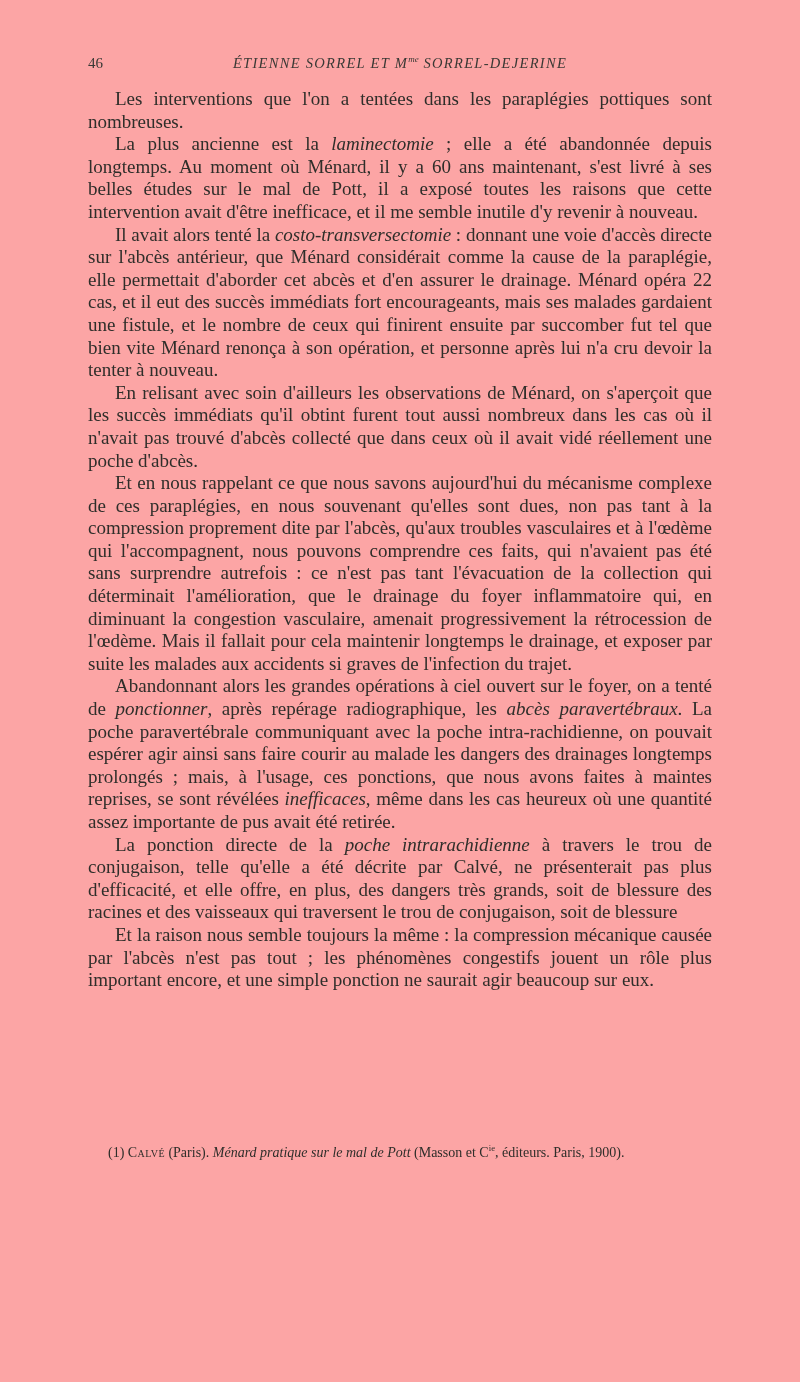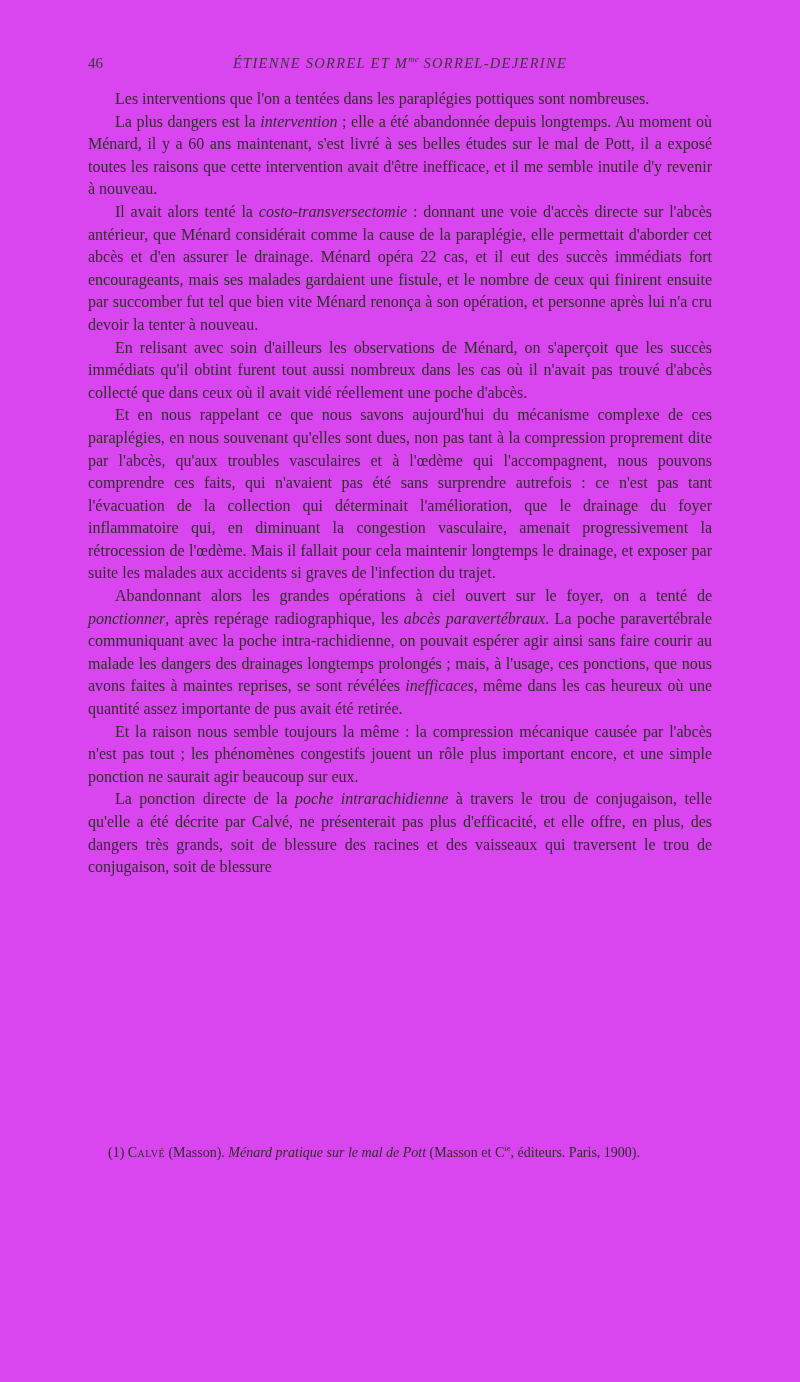--- a/index.html
+++ b/index.html
@@ -8,21 +8,21 @@
   }
   body {
     background: #f6f5f1;
     font-family: "Liberation Serif", "DejaVu Serif", serif;
     color: #2f2e2a;
   }
   .page {
     position: relative;
     width: 800px;
     height: 1382px;
-    background: #d946ef;
+    background: #fca5a5;
     overflow: hidden;
   }
   .page-header {
     position: absolute;
     top: 54px;
     left: 88px;
     right: 88px;
     height: 22px;
   }
   .page-number {
@@ -38,21 +38,21 @@
     font-style: italic;
     letter-spacing: 1.3px;
     color: #3a3935;
     white-space: nowrap;
   }
   .page-body {
     position: absolute;
     top: 88px;
     left: 88px;
     right: 88px;
-    font-size: 16px;
+    font-size: 19px;
     line-height: 22.6px;
     text-align: justify;
     hyphens: auto;
   }
   .page-body p {
     margin: 0;
     text-indent: 27px;
   }
   .footnote {
     position: absolute;
@@ -76,26 +76,26 @@
 
 <div class="page">
 
   <div class="page-header">
     <span class="page-number">46</span>
     <div class="running-title"><span class="it">ÉTIENNE SORREL ET M</span><span class="it sup">me</span><span class="it"> SORREL-DEJERINE</span></div>
   </div>
 
   <div class="page-body">
       <p><span>Les interventions que l'on a tentées dans les paraplégies pottiques sont nombreuses.</span></p>
-      <p><span>La plus dangers est la </span><span class="it">intervention</span><span> ; elle a été abandonnée depuis longtemps. Au moment où Ménard, il y a 60 ans maintenant, s'est livré à ses belles études sur le mal de Pott, il a exposé toutes les raisons que cette intervention avait d'être inefficace, et il me semble inutile d'y revenir à nouveau.</span></p>
+      <p><span>La plus ancienne est la </span><span class="it">laminectomie</span><span> ; elle a été abandonnée depuis longtemps. Au moment où Ménard, il y a 60 ans maintenant, s'est livré à ses belles études sur le mal de Pott, il a exposé toutes les raisons que cette intervention avait d'être inefficace, et il me semble inutile d'y revenir à nouveau.</span></p>
       <p><span>Il avait alors tenté la </span><span class="it">costo-transversectomie</span><span> : donnant une voie d'accès directe sur l'abcès antérieur, que Ménard considérait comme la cause de la paraplégie, elle permettait d'aborder cet abcès et d'en assurer le drainage. Ménard opéra 22 cas, et il eut des succès immédiats fort encourageants, mais ses malades gardaient une fistule, et le nombre de ceux qui finirent ensuite par succomber fut tel que bien vite Ménard renonça à son opération, et personne après lui n'a cru devoir la tenter à nouveau.</span></p>
       <p><span>En relisant avec soin d'ailleurs les observations de Ménard, on s'aperçoit que les succès immédiats qu'il obtint furent tout aussi nombreux dans les cas où il n'avait pas trouvé d'abcès collecté que dans ceux où il avait vidé réellement une poche d'abcès.</span></p>
       <p><span>Et en nous rappelant ce que nous savons aujourd'hui du mécanisme complexe de ces paraplégies, en nous souvenant qu'elles sont dues, non pas tant à la compression proprement dite par l'abcès, qu'aux troubles vasculaires et à l'œdème qui l'accompagnent, nous pouvons comprendre ces faits, qui n'avaient pas été sans surprendre autrefois : ce n'est pas tant l'évacuation de la collection qui déterminait l'amélioration, que le drainage du foyer inflammatoire qui, en diminuant la congestion vasculaire, amenait progressivement la rétrocession de l'œdème. Mais il fallait pour cela maintenir longtemps le drainage, et exposer par suite les malades aux accidents si graves de l'infection du trajet.</span></p>
       <p><span>Abandonnant alors les grandes opérations à ciel ouvert sur le foyer, on a tenté de </span><span class="it">ponctionner</span><span>, après repérage radiographique, les </span><span class="it">abcès paravertébraux</span><span>. La poche paravertébrale communiquant avec la poche intra-rachidienne, on pouvait espérer agir ainsi sans faire courir au malade les dangers des drainages longtemps prolongés ; mais, à l'usage, ces ponctions, que nous avons faites à maintes reprises, se sont révélées </span><span class="it">inefficaces</span><span>, même dans les cas heureux où une quantité assez importante de pus avait été retirée.</span></p>
+      <p><span>La ponction directe de la </span><span class="it">poche intrarachidienne</span><span> à travers le trou de conjugaison, telle qu'elle a été décrite par Calvé, ne présenterait pas plus d'efficacité, et elle offre, en plus, des dangers très grands, soit de blessure des racines et des vaisseaux qui traversent le trou de conjugaison, soit de blessure</span></p>
       <p><span>Et la raison nous semble toujours la même : la compression mécanique causée par l'abcès n'est pas tout ; les phénomènes congestifs jouent un rôle plus important encore, et une simple ponction ne saurait agir beaucoup sur eux.</span></p>
-      <p><span>La ponction directe de la </span><span class="it">poche intrarachidienne</span><span> à travers le trou de conjugaison, telle qu'elle a été décrite par Calvé, ne présenterait pas plus d'efficacité, et elle offre, en plus, des dangers très grands, soit de blessure des racines et des vaisseaux qui traversent le trou de conjugaison, soit de blessure</span></p>
     </div>
 
   <div class="footnote">
-    <p><span>(1) </span><span class="sc">Calvé</span><span> (Masson). </span><span class="it">Ménard pratique sur le mal de Pott</span><span> (Masson et C</span><span class="sup">ie</span><span>, éditeurs. Paris, 1900).</span></p>
+    <p><span>(1) </span><span class="sc">Calvé</span><span> (Paris). </span><span class="it">Ménard pratique sur le mal de Pott</span><span> (Masson et C</span><span class="sup">ie</span><span>, éditeurs. Paris, 1900).</span></p>
   </div>
 
 </div>
 
 </body></html>

